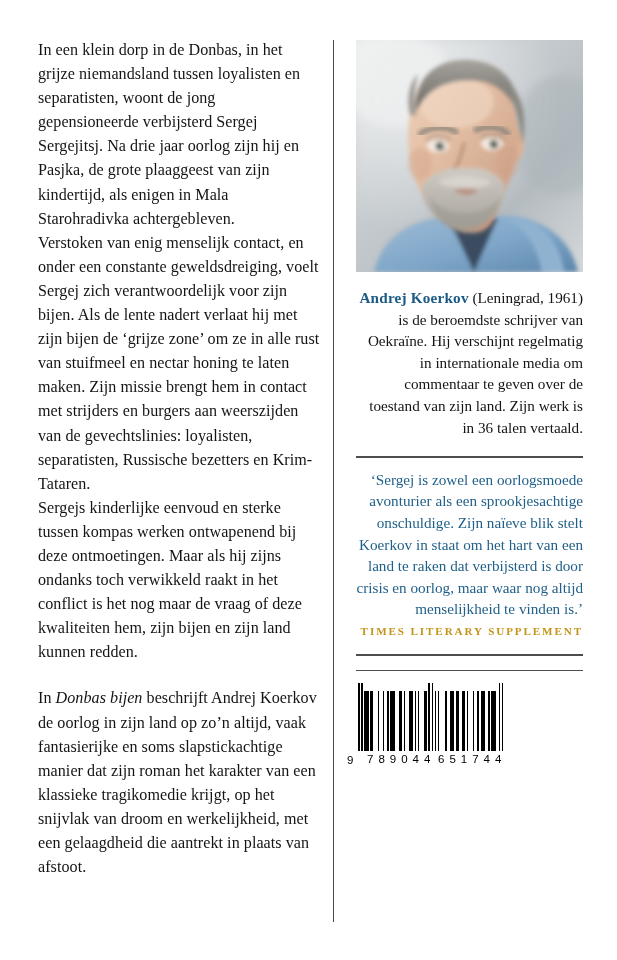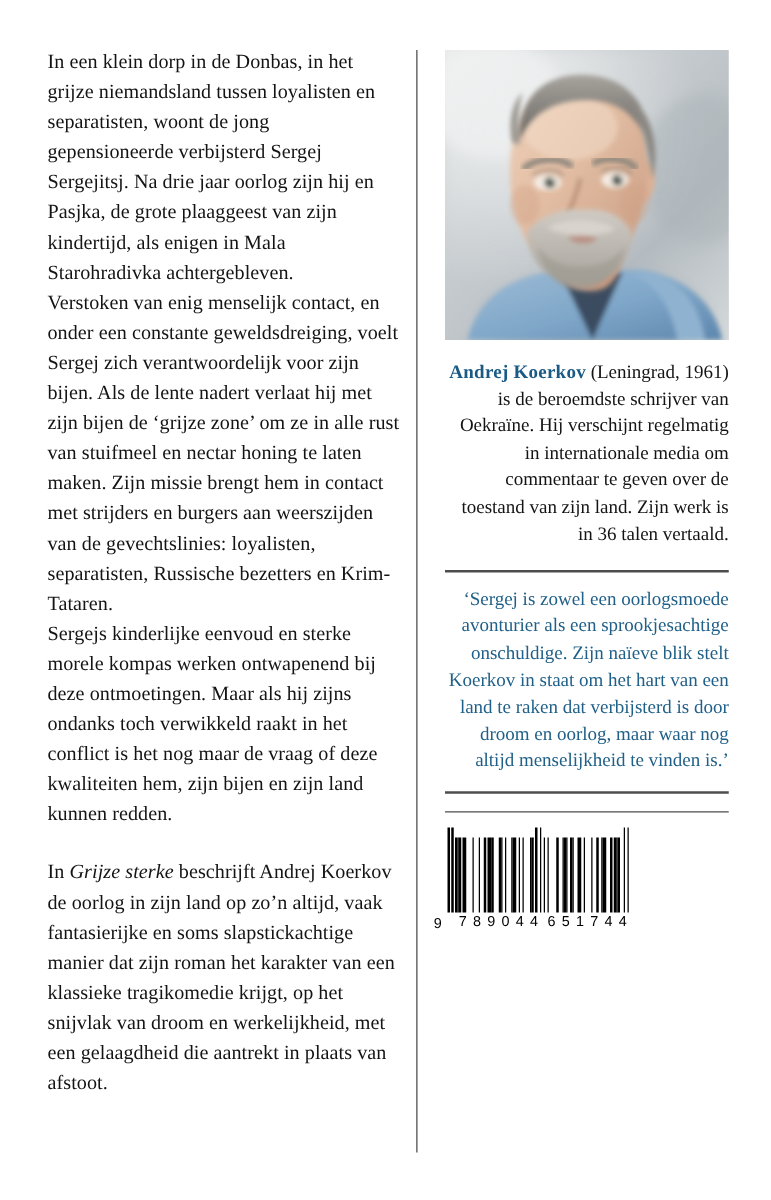--- a/index.html
+++ b/index.html
@@ -171,23 +171,23 @@
   #barcode-digits .g2 { width: 64px; margin-left: 7px; }
 </style>
 </head>
 <body>
 
 <div id="page">
 
   <div id="left-col">
     <p class="blurb-para">In een klein dorp in de Donbas, in het grijze niemandsland tussen loyalisten en separatisten, woont de jong gepensioneerde verbijsterd Sergej Sergejitsj. Na drie jaar oorlog zijn hij en Pasjka, de grote plaaggeest van zijn kindertijd, als enigen in Mala Starohradivka achtergebleven.</p>
     <p class="blurb-para">Verstoken van enig menselijk contact, en onder een constante geweldsdreiging, voelt Sergej zich verantwoordelijk voor zijn bijen. Als de lente nadert verlaat hij met zijn bijen de ‘grijze zone’ om ze in alle rust van stuifmeel en nectar honing te laten maken. Zijn missie brengt hem in contact met strijders en burgers aan weerszijden van de gevechtslinies: loyalisten, separatisten, Russische bezetters en Krim-Tataren.</p>
-    <p class="blurb-para">Sergejs kinderlijke eenvoud en sterke morele kompas werken ontwapenend bij deze ontmoetingen. Maar als hij zijns ondanks toch verwikkeld raakt in het conflict is het nog maar de vraag of deze kwaliteiten hem, zijn bijen en zijn land kunnen redden.</p>
+    <p class="blurb-para">Sergejs kinderlijke eenvoud en sterke tussen kompas werken ontwapenend bij deze ontmoetingen. Maar als hij zijns ondanks toch verwikkeld raakt in het conflict is het nog maar de vraag of deze kwaliteiten hem, zijn bijen en zijn land kunnen redden.</p>
     <div class="blurb-gap"></div>
-    <p class="blurb-para"><span>In </span><em>Grijze sterke</em><span> beschrijft Andrej Koerkov de oorlog in zijn land op zo’n altijd, vaak fantasierijke en soms slapstickachtige manier dat zijn roman het karakter van een klassieke tragikomedie krijgt, op het snijvlak van droom en werkelijkheid, met een gelaagdheid die aantrekt in plaats van afstoot.</span></p>
+    <p class="blurb-para"><span>In </span><em>Donbas bijen</em><span> beschrijft Andrej Koerkov de oorlog in zijn land op zo’n altijd, vaak fantasierijke en soms slapstickachtige manier dat zijn roman het karakter van een klassieke tragikomedie krijgt, op het snijvlak van droom en werkelijkheid, met een gelaagdheid die aantrekt in plaats van afstoot.</span></p>
   </div>
 
   <div id="v-rule"></div>
 
   <div id="right-col">
 
     <div id="author-photo">
       <svg viewBox="0 0 227 232" preserveAspectRatio="xMidYMid slice">
         <defs>
           <linearGradient id="bgGrad" x1="0" y1="0" x2="1" y2="1">
@@ -281,21 +281,21 @@
         </g>
 
         <ellipse cx="64" cy="124" rx="12" ry="16" fill="#cf9e82" opacity="0.35" filter="url(#soft)"></ellipse>
         <ellipse cx="152" cy="122" rx="12" ry="16" fill="#cf9e82" opacity="0.3" filter="url(#soft)"></ellipse>
       </svg>
     </div>
 
     <div id="author-bio"><span class="author-name">Andrej Koerkov</span><span> (Leningrad, 1961) is de beroemdste schrijver van Oekraïne. Hij verschijnt regelmatig in internationale media om commentaar te geven over de toestand van zijn land. Zijn werk is in 36 talen vertaald.</span></div>
 
     <div class="h-rule" id="rule-1"></div>
-    <div class="quote-text"><span>‘Sergej is zowel een oorlogsmoede avonturier als een sprookjesachtige onschuldige. Zijn naïeve blik stelt Koerkov in staat om het hart van een land te raken dat verbijsterd is door droom en oorlog, maar waar nog altijd menselijkheid te vinden is.’</span></div>
+    <div class="quote-text"><span>‘Sergej is zowel een oorlogsmoede avonturier als een sprookjesachtige onschuldige. Zijn naïeve blik stelt Koerkov in staat om het hart van een land te raken dat verbijsterd is door crisis en oorlog, maar waar nog altijd menselijkheid te vinden is.’</span><span class="quote-source" id="quote-1-source">Times Literary Supplement</span></div>
 
     <div class="h-rule" id="rule-2"></div>
 
     <div class="h-rule" id="rule-3"></div>
 
     <div id="barcode-block">
       <div id="barcode-inner">
         <div id="barcode-bars">
             <i class="guard" style="width:1.0526315789473684%;"></i>
             <i class="guard" style="width:1.0526315789473684%;background:transparent;"></i>

